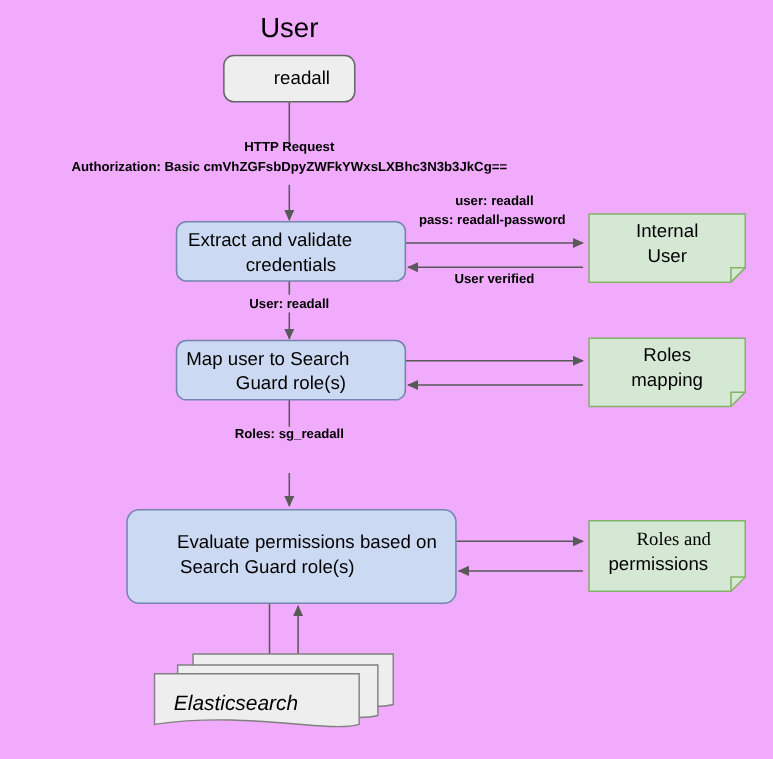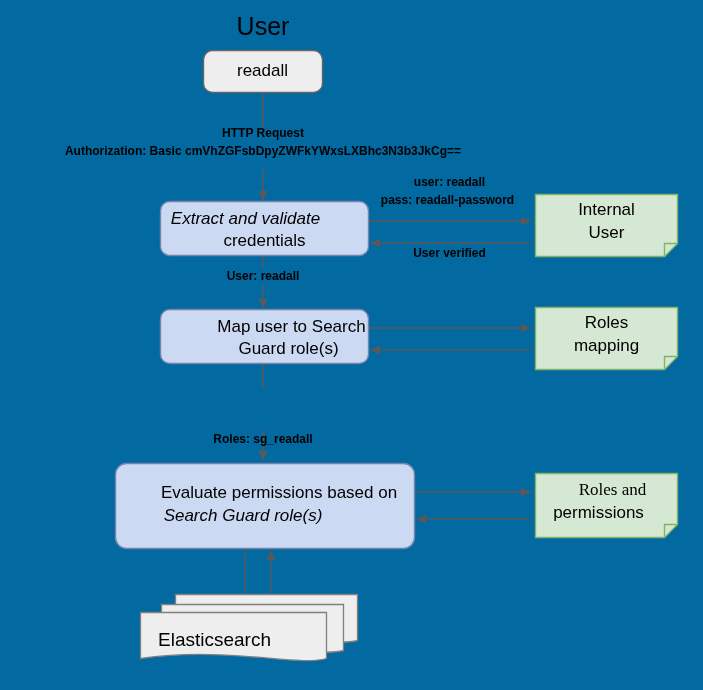--- a/index.html
+++ b/index.html
@@ -8,21 +8,21 @@
     background: #ffffff;
   }
   body {
     font-family: "Liberation Sans", sans-serif;
     color: #000000;
   }
   #canvas {
     position: relative;
     width: 703px;
     height: 690px;
-    background: #0369a1;
+    background: #f0abfc;
     overflow: hidden;
   }
   svg.layer {
     position: absolute;
     left: 0;
     top: 0;
     width: 703px;
     height: 690px;
     overflow: visible;
   }
@@ -141,46 +141,46 @@
       <path d="M 161.5 604.5 L 343.5 604.5 L 343.5 650.5
                C 316 658 246 638 161.5 650.5 Z" fill="#eeeeee" stroke="#808080" stroke-width="1.3"></path>
 
       <path d="M 140.5 612.5 L 326.5 612.5 L 326.5 658.5
                C 298 667 226 646 140.5 658.5 Z" fill="#eeeeee" stroke="#808080" stroke-width="1.3"></path>
     </g>
   </svg>
 
   <div class="lbl title-user" style="left:183px; top:10px; width:160px;">User</div>
 
-  <div class="lbl node-text" style="left:203px; top:60px; width:119px;">readall</div>
+  <div class="lbl node-text" style="left:215px; top:60px; width:119px;">readall</div>
 
   <div class="lbl edge-text" style="left:13px; top:126px; width:500px;">HTTP Request</div>
   <div class="lbl edge-text" style="left:13px; top:144px; width:500px;">Authorization: Basic cmVhZGFsbDpyZWFkYWxsLXBhc3N3b3JkCg==</div>
 
-  <div class="lbl node-text" style="left:161px; top:208px; width:169px;font-style:italic;">Extract and validate</div>
+  <div class="lbl node-text" style="left:161px; top:208px; width:169px;">Extract and validate</div>
   <div class="lbl node-text" style="left:161px; top:230px; width:207px;">credentials</div>
 
   <div class="lbl edge-text" style="left:372px; top:175px; width:155px;">user: readall</div>
   <div class="lbl edge-text" style="left:365px; top:193px; width:165px;">pass: readall-password</div>
   <div class="lbl edge-text" style="left:372px; top:246px; width:155px;">User verified</div>
 
   <div class="lbl node-text" style="left:536px; top:199px; width:141px;">Internal</div>
   <div class="lbl node-text" style="left:536px; top:222px; width:141px;">User</div>
 
   <div class="lbl edge-text" style="left:183px; top:269px; width:160px;">User: readall</div>
 
-  <div class="lbl node-text" style="left:161px; top:316px; width:165px;padding-left:48px;">Map user to Search</div>
-  <div class="lbl node-text" style="left:161px; top:338px; width:207px;padding-left:24px;">Guard role(s)</div>
+  <div class="lbl node-text" style="left:161px; top:316px; width:165px;">Map user to Search</div>
+  <div class="lbl node-text" style="left:161px; top:338px; width:207px;">Guard role(s)</div>
 
   <div class="lbl node-text" style="left:536px; top:312px; width:141px;">Roles</div>
   <div class="lbl node-text" style="left:536px; top:335px; width:141px;">mapping</div>
 
-  <div class="lbl edge-text" style="left:183px; top:432px; width:160px;">Roles: sg_readall</div>
+  <div class="lbl edge-text" style="left:183px; top:387px; width:160px;">Roles: sg_readall</div>
 
   <div class="lbl node-text" style="left:116px; top:482px; width:326px;">Evaluate permissions based on</div>
-  <div class="lbl node-text" style="left:116px; top:505px; width:254px;font-style:italic;">Search Guard role(s)</div>
+  <div class="lbl node-text" style="left:116px; top:505px; width:254px;">Search Guard role(s)</div>
 
   <div class="lbl node-text" style="left:536px; top:479px; width:153px;font-family:Liberation Serif, serif;">Roles and</div>
   <div class="lbl node-text" style="left:536px; top:502px; width:125px;">permissions</div>
 
-  <div class="lbl es-text" style="left:158px; top:628px; width:170px;">Elasticsearch</div>
+  <div class="lbl es-text" style="left:158px; top:628px; width:170px;font-style:italic;">Elasticsearch</div>
 
 </div>
 
 </body></html>

